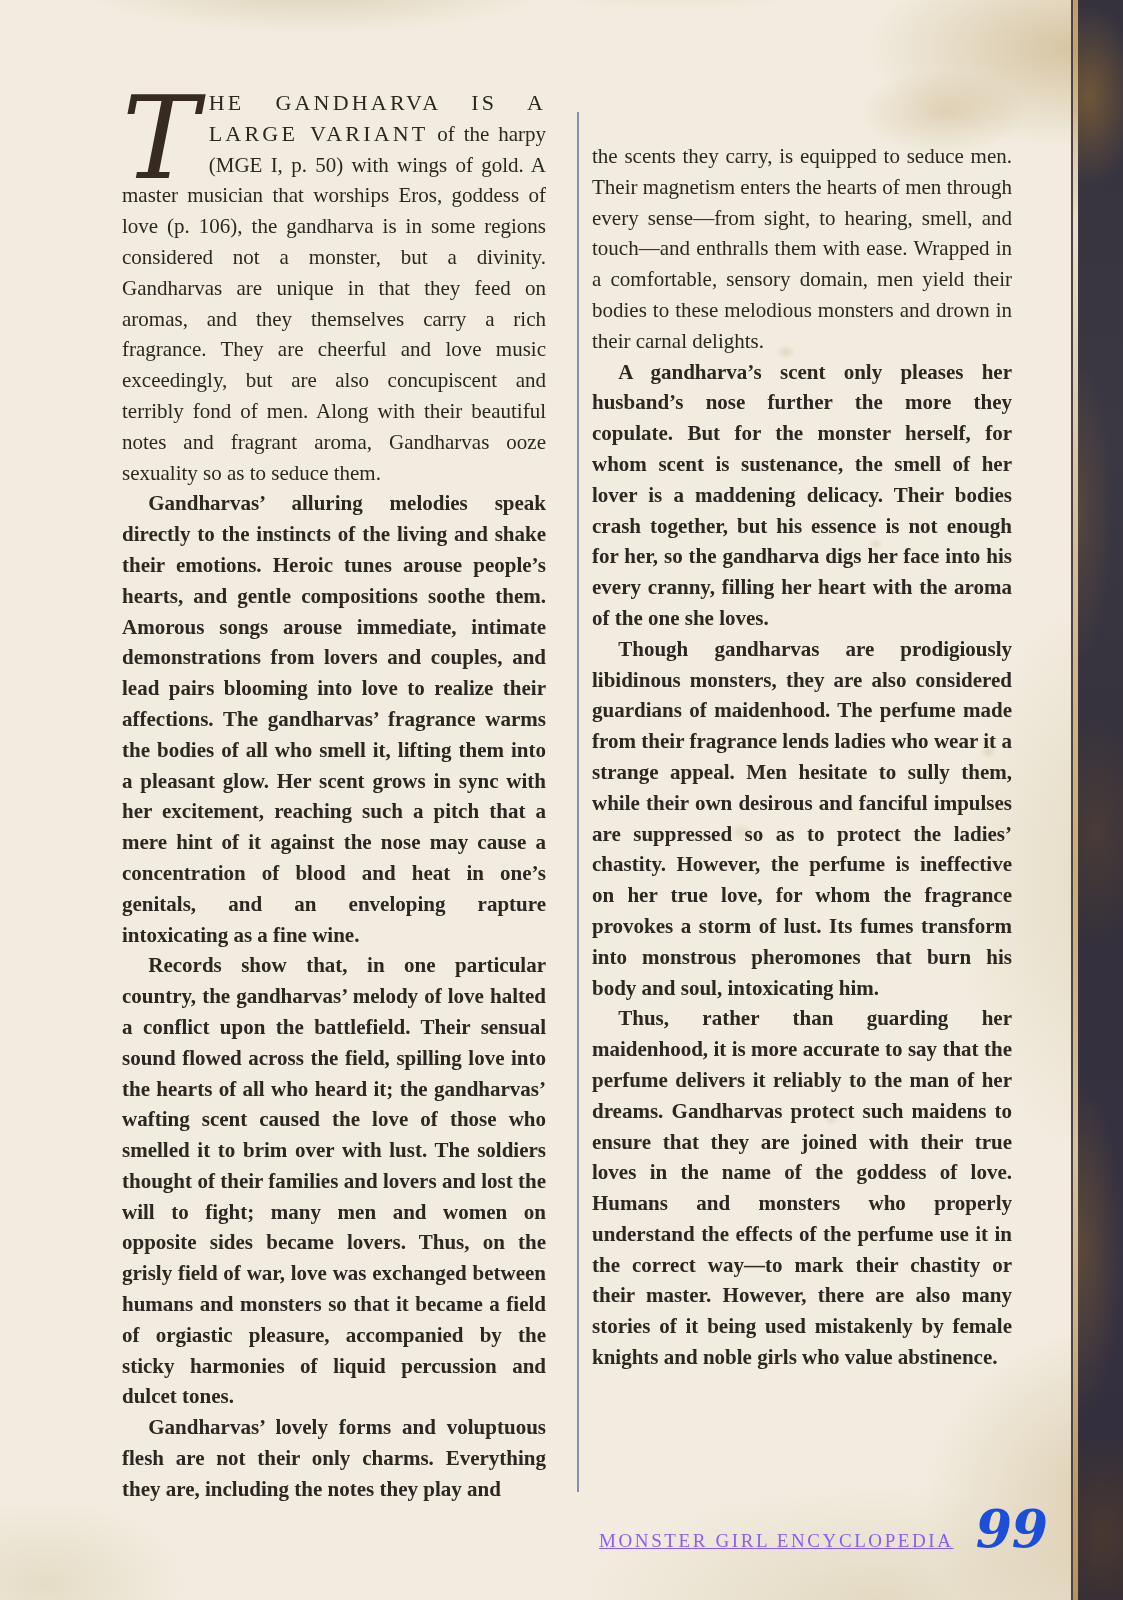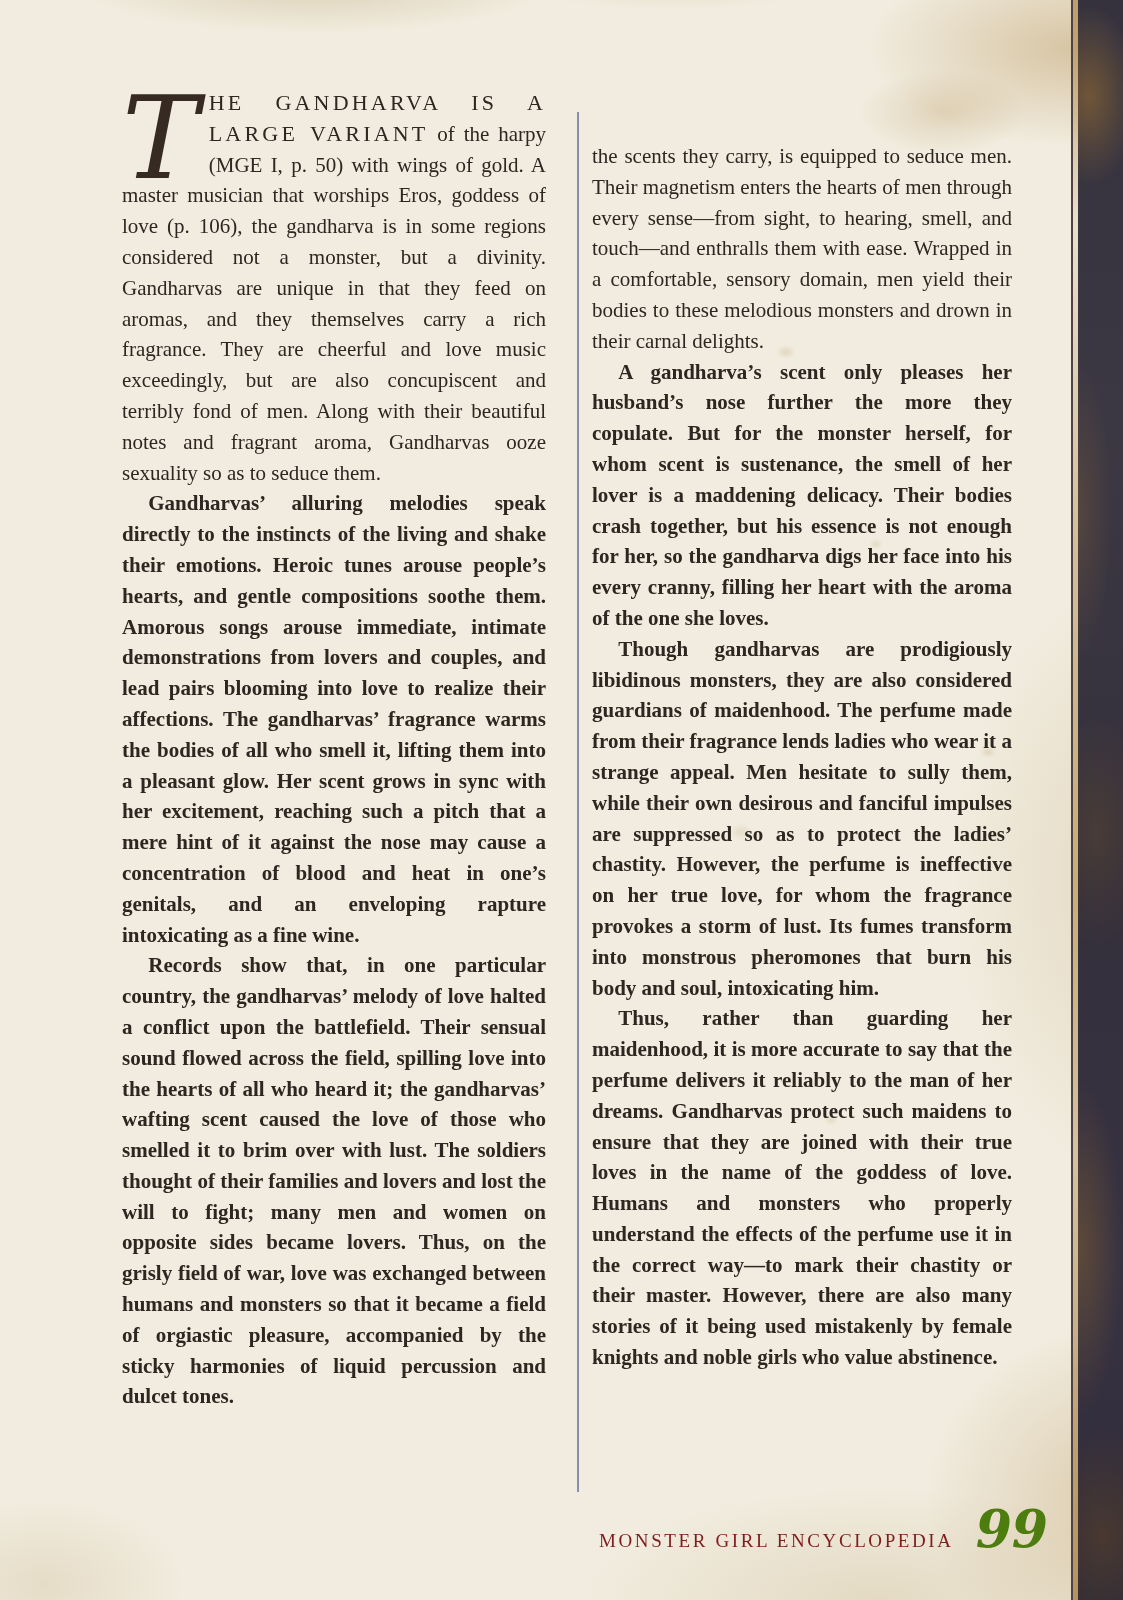--- a/index.html
+++ b/index.html
@@ -67,27 +67,28 @@
   .lead-in{
     font-size:22px;
     letter-spacing:3.2px;
     text-transform:uppercase;
   }
   .footer{
     position:absolute;top:1498px;left:0;right:75px;
     text-align:right;white-space:nowrap;
   }
   .book-title{
-    font-size:19px;letter-spacing:2.6px;color:#7f1d1d;
+    font-size:19px;letter-spacing:2.6px;color:#8b5cf6;
     text-transform:uppercase;
+    text-decoration:underline;
   }
   .page-number{
     font-family:"DejaVu Serif", serif;
     font-style:italic;font-weight:bold;
-    font-size:52px;color:#4d7c0f;
+    font-size:52px;color:#1d4ed8;
     margin-left:22px;
   }
 </style>
 </head>
 <body>
 
 <div class="page">
 
   <div class="texture"></div>
   <div class="edge-line"></div>
@@ -95,20 +96,21 @@
   <div class="edge-band"></div>
   <div class="divider"></div>
 
   <div class="col col-left">
     <p>
       <span class="dropcap">T</span><span class="lead-in">HE GANDHARVA IS A LARGE VARIANT</span>
       <span>of the harpy (MGE I, p. 50) with wings of gold. A master musician that worships Eros, goddess of love (p. 106), the gandharva is in some regions considered not a monster, but a divinity. Gandharvas are unique in that they feed on aromas, and they themselves carry a rich fragrance. They are cheerful and love music exceedingly, but are also concupiscent and terribly fond of men. Along with their beautiful notes and fragrant aroma, Gandharvas ooze sexuality so as to seduce them.</span>
     </p>
     <p class="indent">Gandharvas’ alluring melodies speak directly to the instincts of the living and shake their emotions. Heroic tunes arouse people’s hearts, and gentle compositions soothe them. Amorous songs arouse immediate, intimate demonstrations from lovers and couples, and lead pairs blooming into love to realize their affections. The gandharvas’ fragrance warms the bodies of all who smell it, lifting them into a pleasant glow. Her scent grows in sync with her excitement, reaching such a pitch that a mere hint of it against the nose may cause a concentration of blood and heat in one’s genitals, and an enveloping rapture intoxicating as a fine wine.</p>
     <p class="indent">Records show that, in one particular country, the gandharvas’ melody of love halted a conflict upon the battlefield. Their sensual sound flowed across the field, spilling love into the hearts of all who heard it; the gandharvas’ wafting scent caused the love of those who smelled it to brim over with lust. The soldiers thought of their families and lovers and lost the will to fight; many men and women on opposite sides became lovers. Thus, on the grisly field of war, love was exchanged between humans and monsters so that it became a field of orgiastic pleasure, accompanied by the sticky harmonies of liquid percussion and dulcet tones.</p>
+    <p class="indent">Gandharvas’ lovely forms and voluptuous flesh are not their only charms. Everything they are, including the notes they play and</p>
   </div>
 
   <div class="col col-right">
     <p>the scents they carry, is equipped to seduce men. Their magnetism enters the hearts of men through every sense—from sight, to hearing, smell, and touch—and enthralls them with ease. Wrapped in a comfortable, sensory domain, men yield their bodies to these melodious monsters and drown in their carnal delights.</p>
     <p class="indent">A gandharva’s scent only pleases her husband’s nose further the more they copulate. But for the monster herself, for whom scent is sustenance, the smell of her lover is a maddening delicacy. Their bodies crash together, but his essence is not enough for her, so the gandharva digs her face into his every cranny, filling her heart with the aroma of the one she loves.</p>
     <p class="indent">Though gandharvas are prodigiously libidinous monsters, they are also considered guardians of maidenhood. The perfume made from their fragrance lends ladies who wear it a strange appeal. Men hesitate to sully them, while their own desirous and fanciful impulses are suppressed so as to protect the ladies’ chastity. However, the perfume is ineffective on her true love, for whom the fragrance provokes a storm of lust. Its fumes transform into monstrous pheromones that burn his body and soul, intoxicating him.</p>
     <p class="indent">Thus, rather than guarding her maidenhood, it is more accurate to say that the perfume delivers it reliably to the man of her dreams. Gandharvas protect such maidens to ensure that they are joined with their true loves in the name of the goddess of love. Humans and monsters who properly understand the effects of the perfume use it in the correct way—to mark their chastity or their master. However, there are also many stories of it being used mistakenly by female knights and noble girls who value abstinence.</p>
   </div>
 
   <div class="footer">

